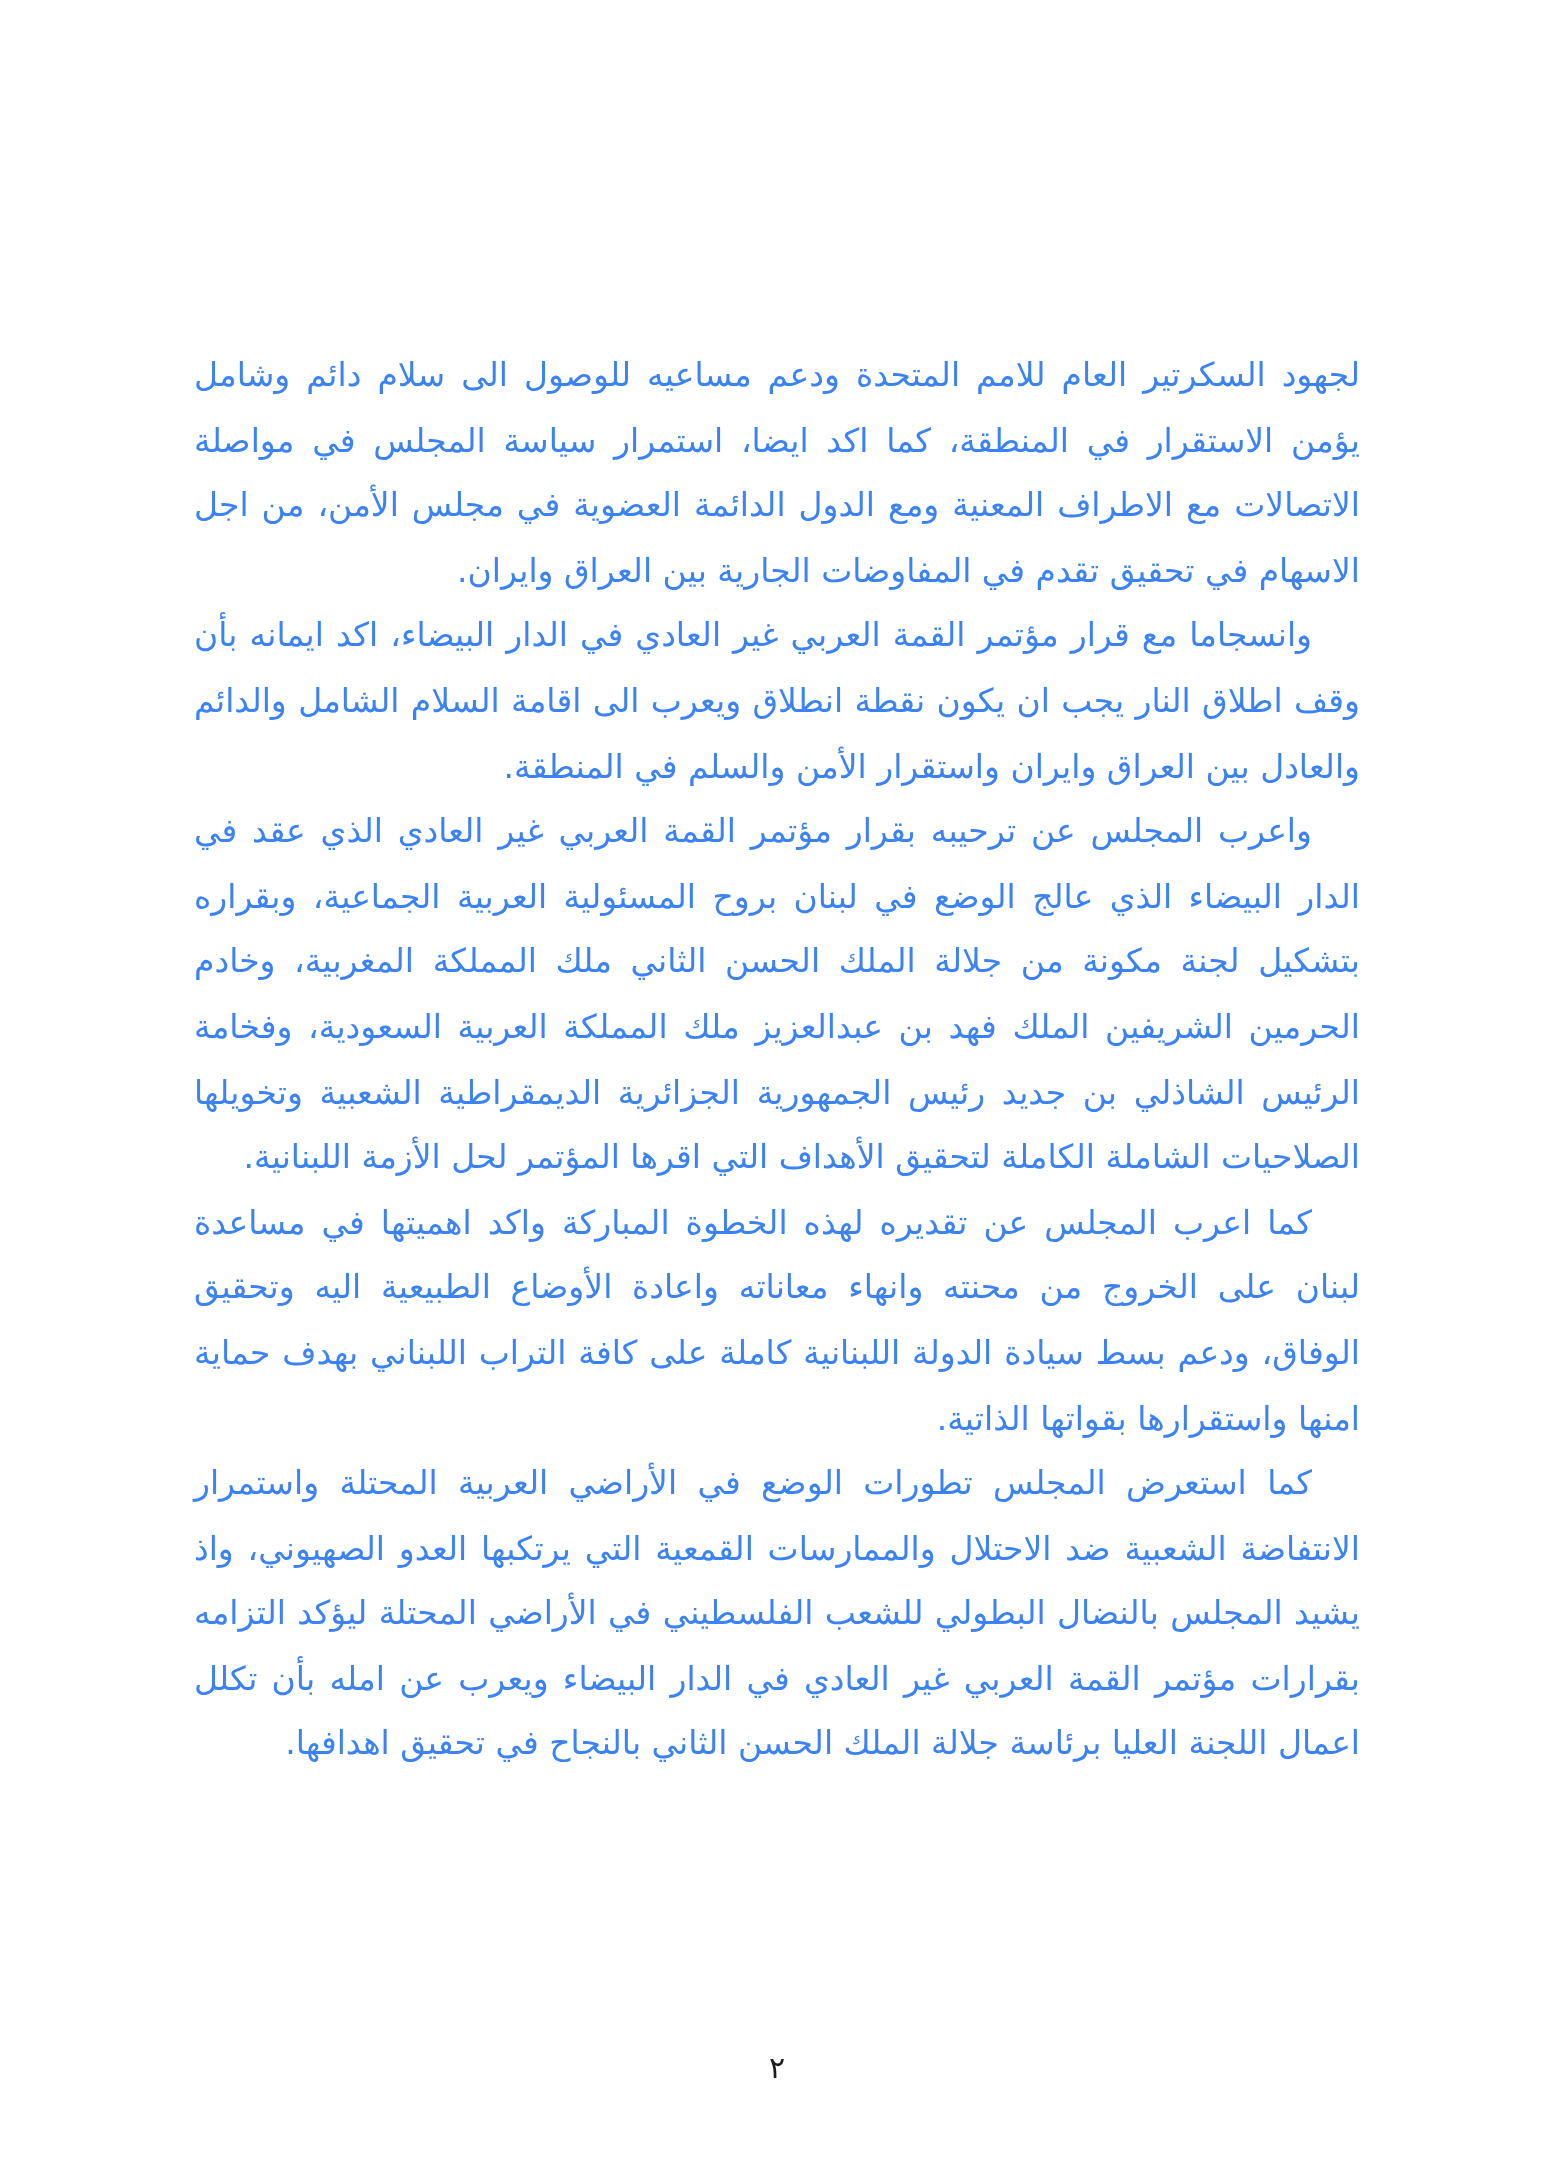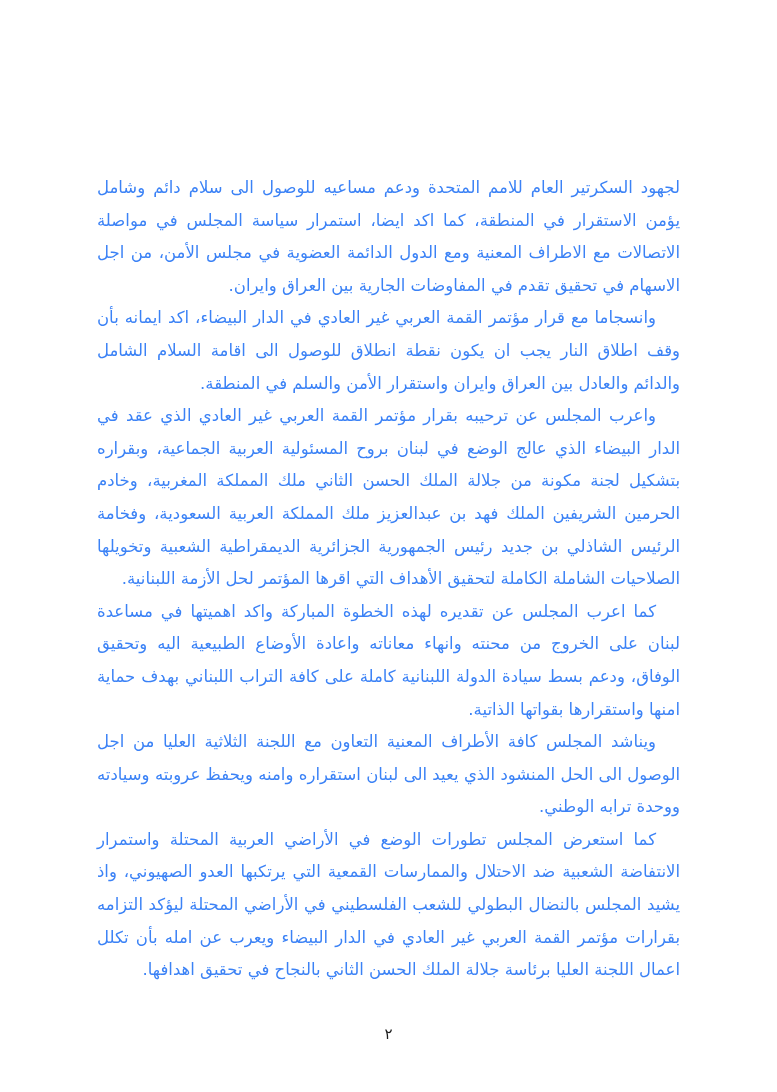--- a/index.html
+++ b/index.html
@@ -48,22 +48,21 @@
     line-height: 20px;
   }
 </style>
 </head>
 <body>
 
 <div class="page">
 
   <div class="text-block">
     <p class="para continuation">لجهود السكرتير العام للامم المتحدة ودعم مساعيه للوصول الى سلام دائم وشامل يؤمن الاستقرار في المنطقة، كما اكد ايضا، استمرار سياسة المجلس في مواصلة الاتصالات مع الاطراف المعنية ومع الدول الدائمة العضوية في مجلس الأمن، من اجل الاسهام في تحقيق تقدم في المفاوضات الجارية بين العراق وايران.</p>
-    <p class="para">وانسجاما مع قرار مؤتمر القمة العربي غير العادي في الدار البيضاء، اكد ايمانه بأن وقف اطلاق النار يجب ان يكون نقطة انطلاق للوصول الى اقامة السلام الشامل والدائم والعادل بين العراق وايران واستقرار الأمن والسلم في المنطقة.</p>
+    <p class="para">وانسجاما مع قرار مؤتمر القمة العربي غير العادي في الدار البيضاء، اكد ايمانه بأن وقف اطلاق النار يجب ان يكون نقطة انطلاق ويعرب الى اقامة السلام الشامل والدائم والعادل بين العراق وايران واستقرار الأمن والسلم في المنطقة.</p>
     <p class="para">واعرب المجلس عن ترحيبه بقرار مؤتمر القمة العربي غير العادي الذي عقد في الدار البيضاء الذي عالج الوضع في لبنان بروح المسئولية العربية الجماعية، وبقراره بتشكيل لجنة مكونة من جلالة الملك الحسن الثاني ملك المملكة المغربية، وخادم الحرمين الشريفين الملك فهد بن عبدالعزيز ملك المملكة العربية السعودية، وفخامة الرئيس الشاذلي بن جديد رئيس الجمهورية الجزائرية الديمقراطية الشعبية وتخويلها الصلاحيات الشاملة الكاملة لتحقيق الأهداف التي اقرها المؤتمر لحل الأزمة اللبنانية.</p>
     <p class="para">كما اعرب المجلس عن تقديره لهذه الخطوة المباركة واكد اهميتها في مساعدة لبنان على الخروج من محنته وانهاء معاناته واعادة الأوضاع الطبيعية اليه وتحقيق الوفاق، ودعم بسط سيادة الدولة اللبنانية كاملة على كافة التراب اللبناني بهدف حماية امنها واستقرارها بقواتها الذاتية.</p>
-    <p class="para">ويناشد المجلس كافة الأطراف المعنية التعاون مع اللجنة الثلاثية العليا من اجل الوصول الى الحل المنشود الذي يعيد الى لبنان استقراره وامنه ويحفظ عروبته وسيادته ووحدة ترابه الوطني.</p>
     <p class="para">كما استعرض المجلس تطورات الوضع في الأراضي العربية المحتلة واستمرار الانتفاضة الشعبية ضد الاحتلال والممارسات القمعية التي يرتكبها العدو الصهيوني، واذ يشيد المجلس بالنضال البطولي للشعب الفلسطيني في الأراضي المحتلة ليؤكد التزامه بقرارات مؤتمر القمة العربي غير العادي في الدار البيضاء ويعرب عن امله بأن تكلل اعمال اللجنة العليا برئاسة جلالة الملك الحسن الثاني بالنجاح في تحقيق اهدافها.</p>
   </div>
 
   <div class="page-number">٢</div>
 
 </div>
 
 </body></html>

